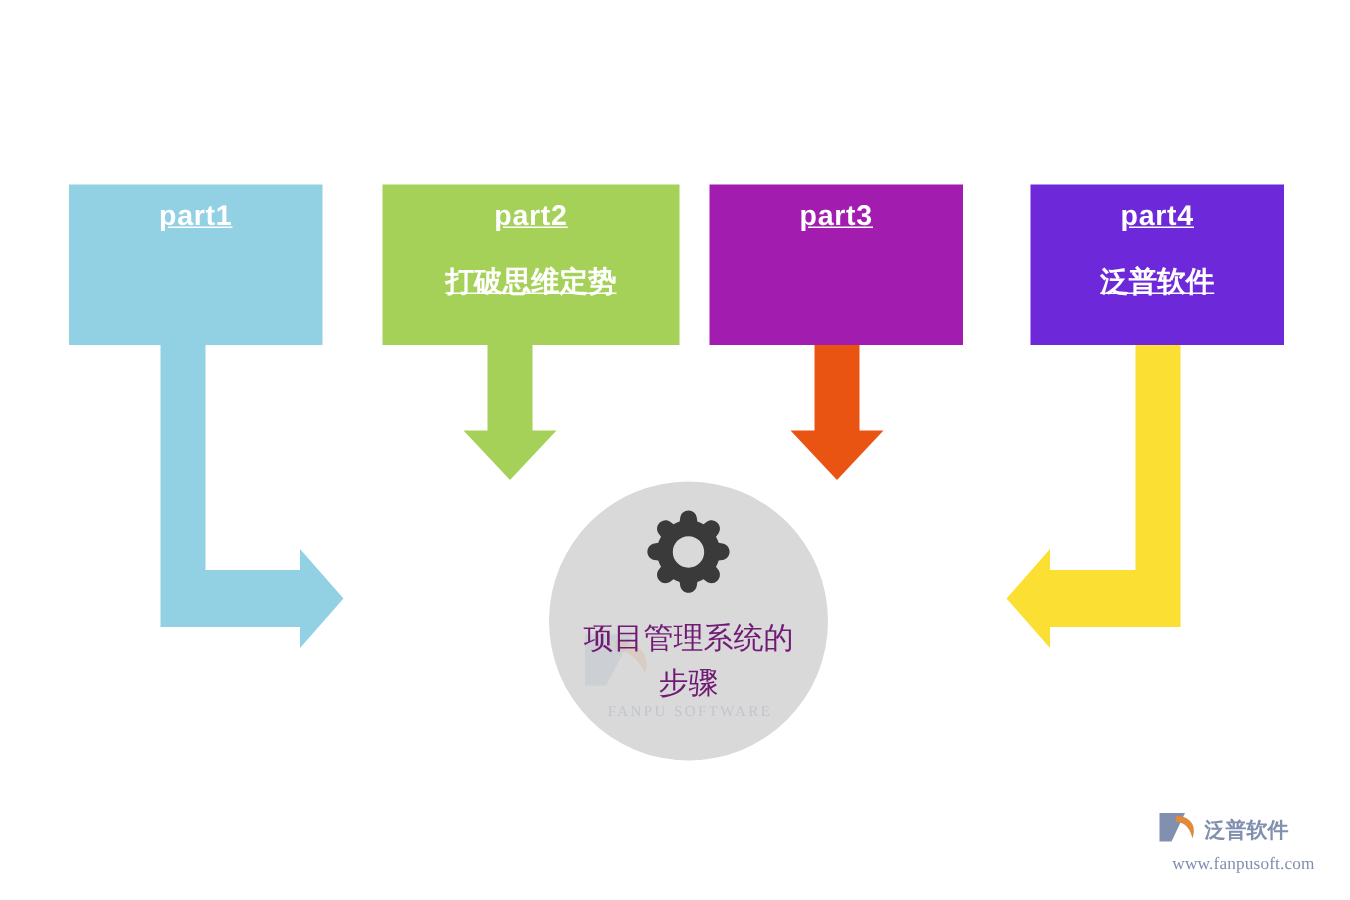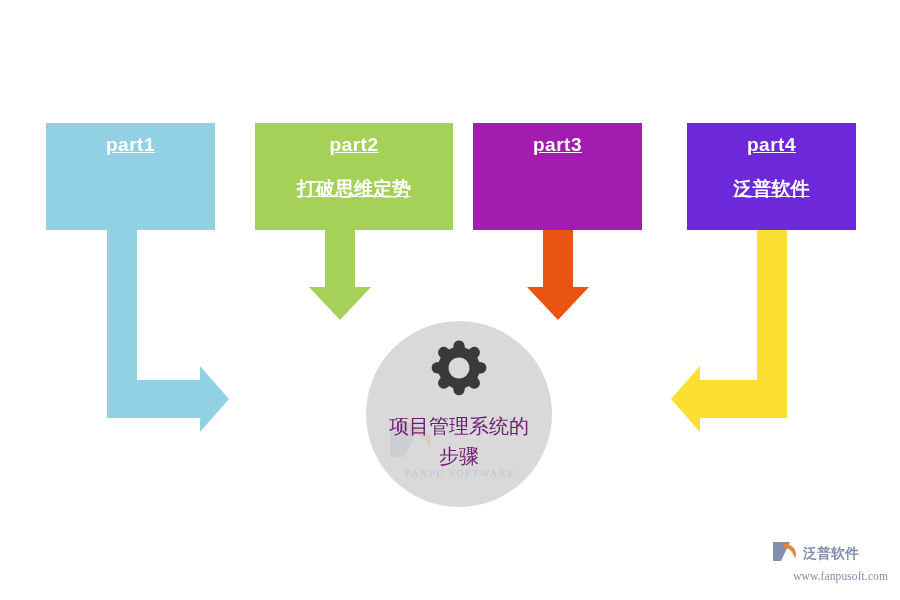--- a/index.html
+++ b/index.html
@@ -129,21 +129,21 @@
     letter-spacing: 0px;
     line-height: 1;
     margin-left: 3px;
   }
   #brand-url {
     font-size: 11.5px;
     color: #8190AE;
     font-family: "Liberation Serif", serif;
     letter-spacing: 0.1px;
     margin-top: 2px;
-    text-align: right;
+    text-align: center;
     width: 118px;
   }
 </style>
 </head>
 <body>
 
 <div id="stage">
 
   <svg id="arrow-layer" viewBox="0 0 900 600" xmlns="http://www.w3.org/2000/svg">
 

